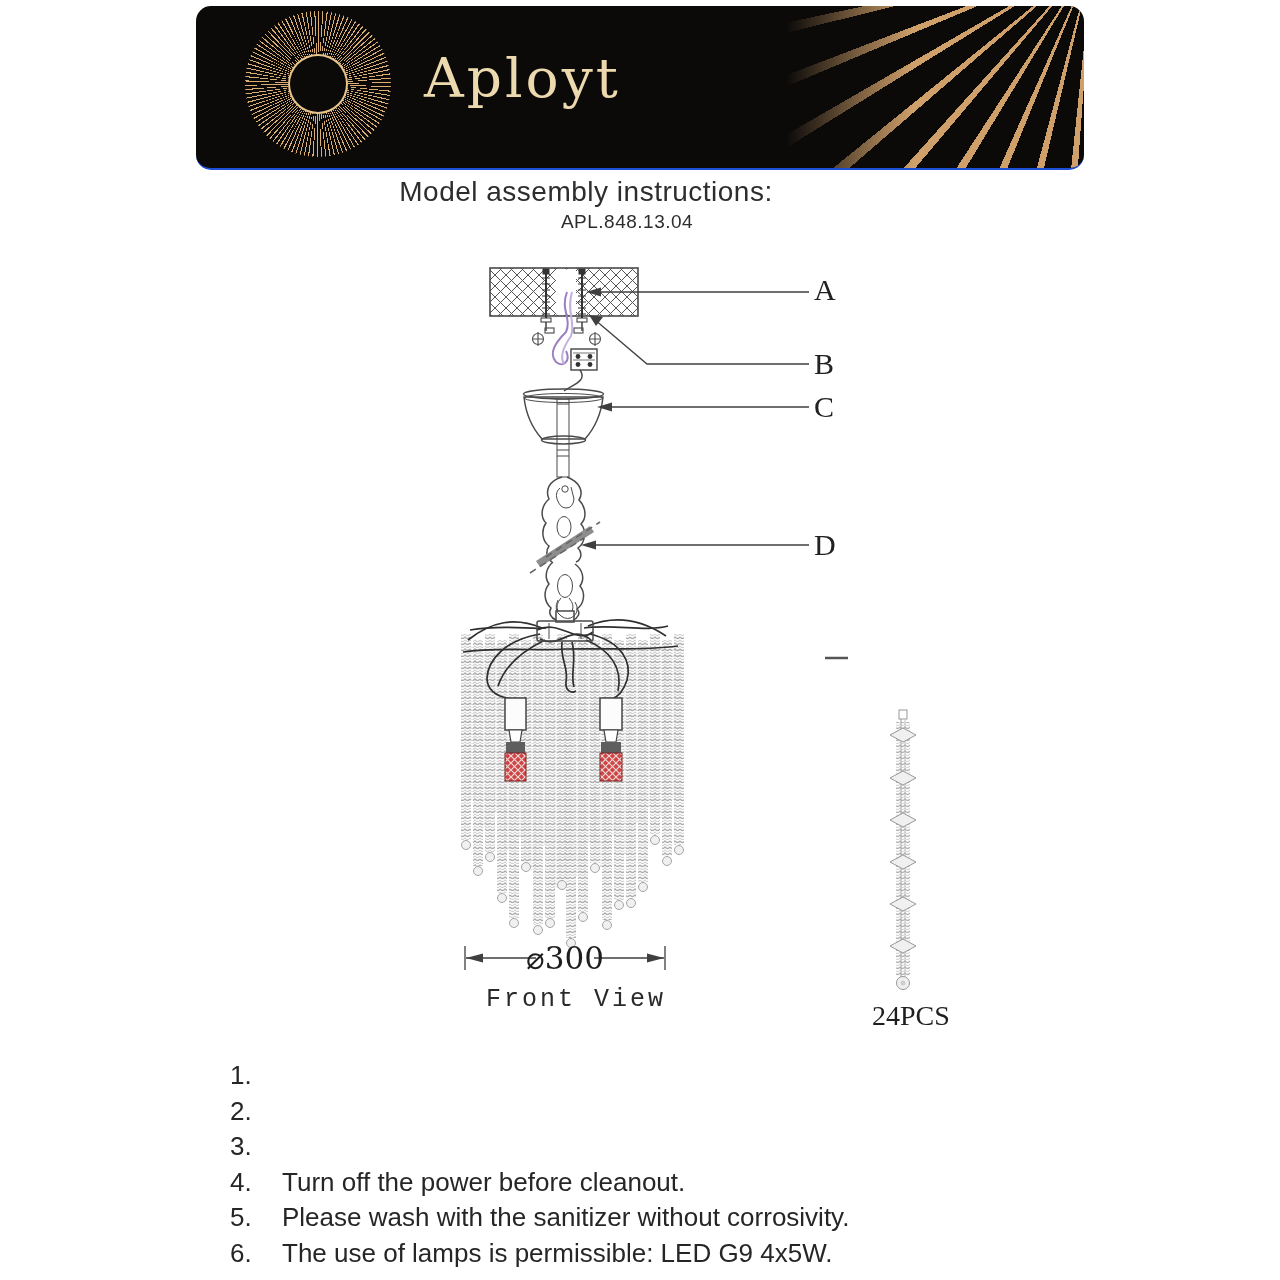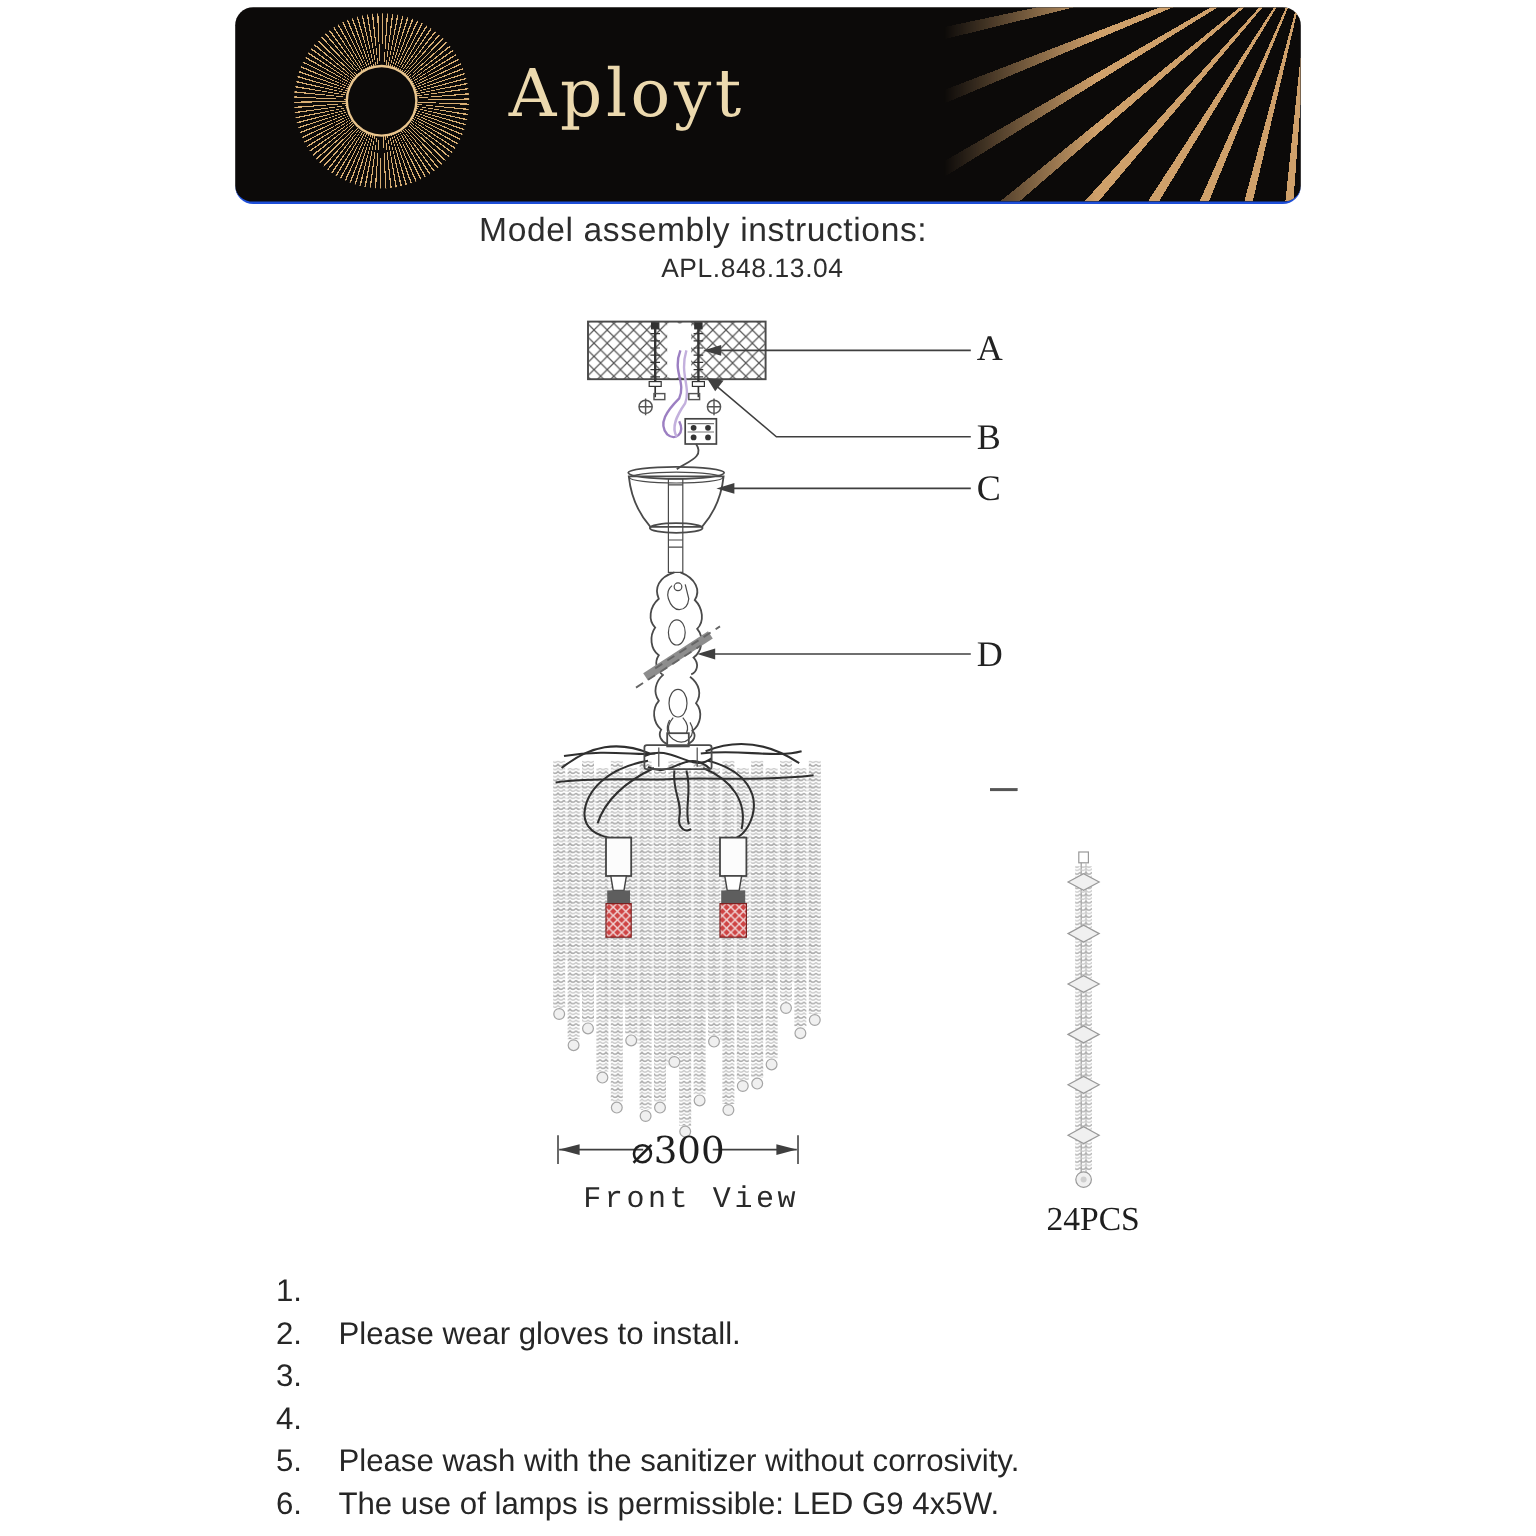--- a/index.html
+++ b/index.html
@@ -17,21 +17,21 @@
        font-weight:400;font-size:55px;line-height:60px;color:#ecd9ae;letter-spacing:3px;}
   .rays{position:absolute;right:0;top:0;width:310px;height:100%;
        background:repeating-conic-gradient(from 150deg at 103% -30%,rgba(0,0,0,0) 0deg 7.2deg,#cfa06a 7.2deg 9deg);
        -webkit-mask-image:linear-gradient(to left,#000 55%,transparent 96%);
        mask-image:linear-gradient(to left,#000 55%,transparent 96%);}
 
   
   .title1{position:absolute;left:0;top:176px;width:1172px;text-align:center;
           font-size:28px;font-weight:500;color:#2d2d2d;letter-spacing:.5px;}
   .title2{position:absolute;left:0;top:211px;width:1254px;text-align:center;
-          font-size:22px;font-weight:500;color:#2d2d2d;letter-spacing:.5px;}
+          font-size:19px;font-weight:500;color:#2d2d2d;letter-spacing:.5px;}
 
   
   svg.diagram{position:absolute;left:0;top:0;width:1280px;height:1280px;}
   .ln{stroke:#4a4a4a;stroke-width:1.5;fill:none;}
   .thin{stroke:#4a4a4a;stroke-width:1;fill:none;}
   .wire{stroke:#2f2f2f;stroke-width:1.7;fill:none;}
   .lead{stroke:#3f3f3f;stroke-width:1.3;fill:none;}
   .lbl{font-family:"Liberation Serif",serif;font-size:30px;fill:#222;}
   .dimtxt{font-family:"DejaVu Serif","DejaVu Sans",serif;font-size:31px;fill:#1e1e1e;}
   .fvtxt{font-family:"Liberation Mono",monospace;font-size:25px;letter-spacing:3px;fill:#2a2a2a;}
@@ -332,27 +332,27 @@
     <line x1="825" y1="658" x2="848" y2="658" stroke="#555" stroke-width="2.5"></line>
   </g>
 </svg>
 
 <div class="instructions">
   <div class="row">
     <span class="num">1.</span>
   </div>
   <div class="row">
     <span class="num">2.</span>
-    <span class="txt">Please wear gloves to install.</span>
   </div>
   <div class="row">
     <span class="num">3.</span>
   </div>
   <div class="row">
     <span class="num">4.</span>
+    <span class="txt">Turn off the power before cleanout.</span>
   </div>
   <div class="row">
     <span class="num">5.</span>
     <span class="txt">Please wash with the sanitizer without corrosivity.</span>
   </div>
   <div class="row">
     <span class="num">6.</span>
     <span class="txt">The use of lamps is permissible: LED G9 4x5W.</span>
   </div>
 </div>

